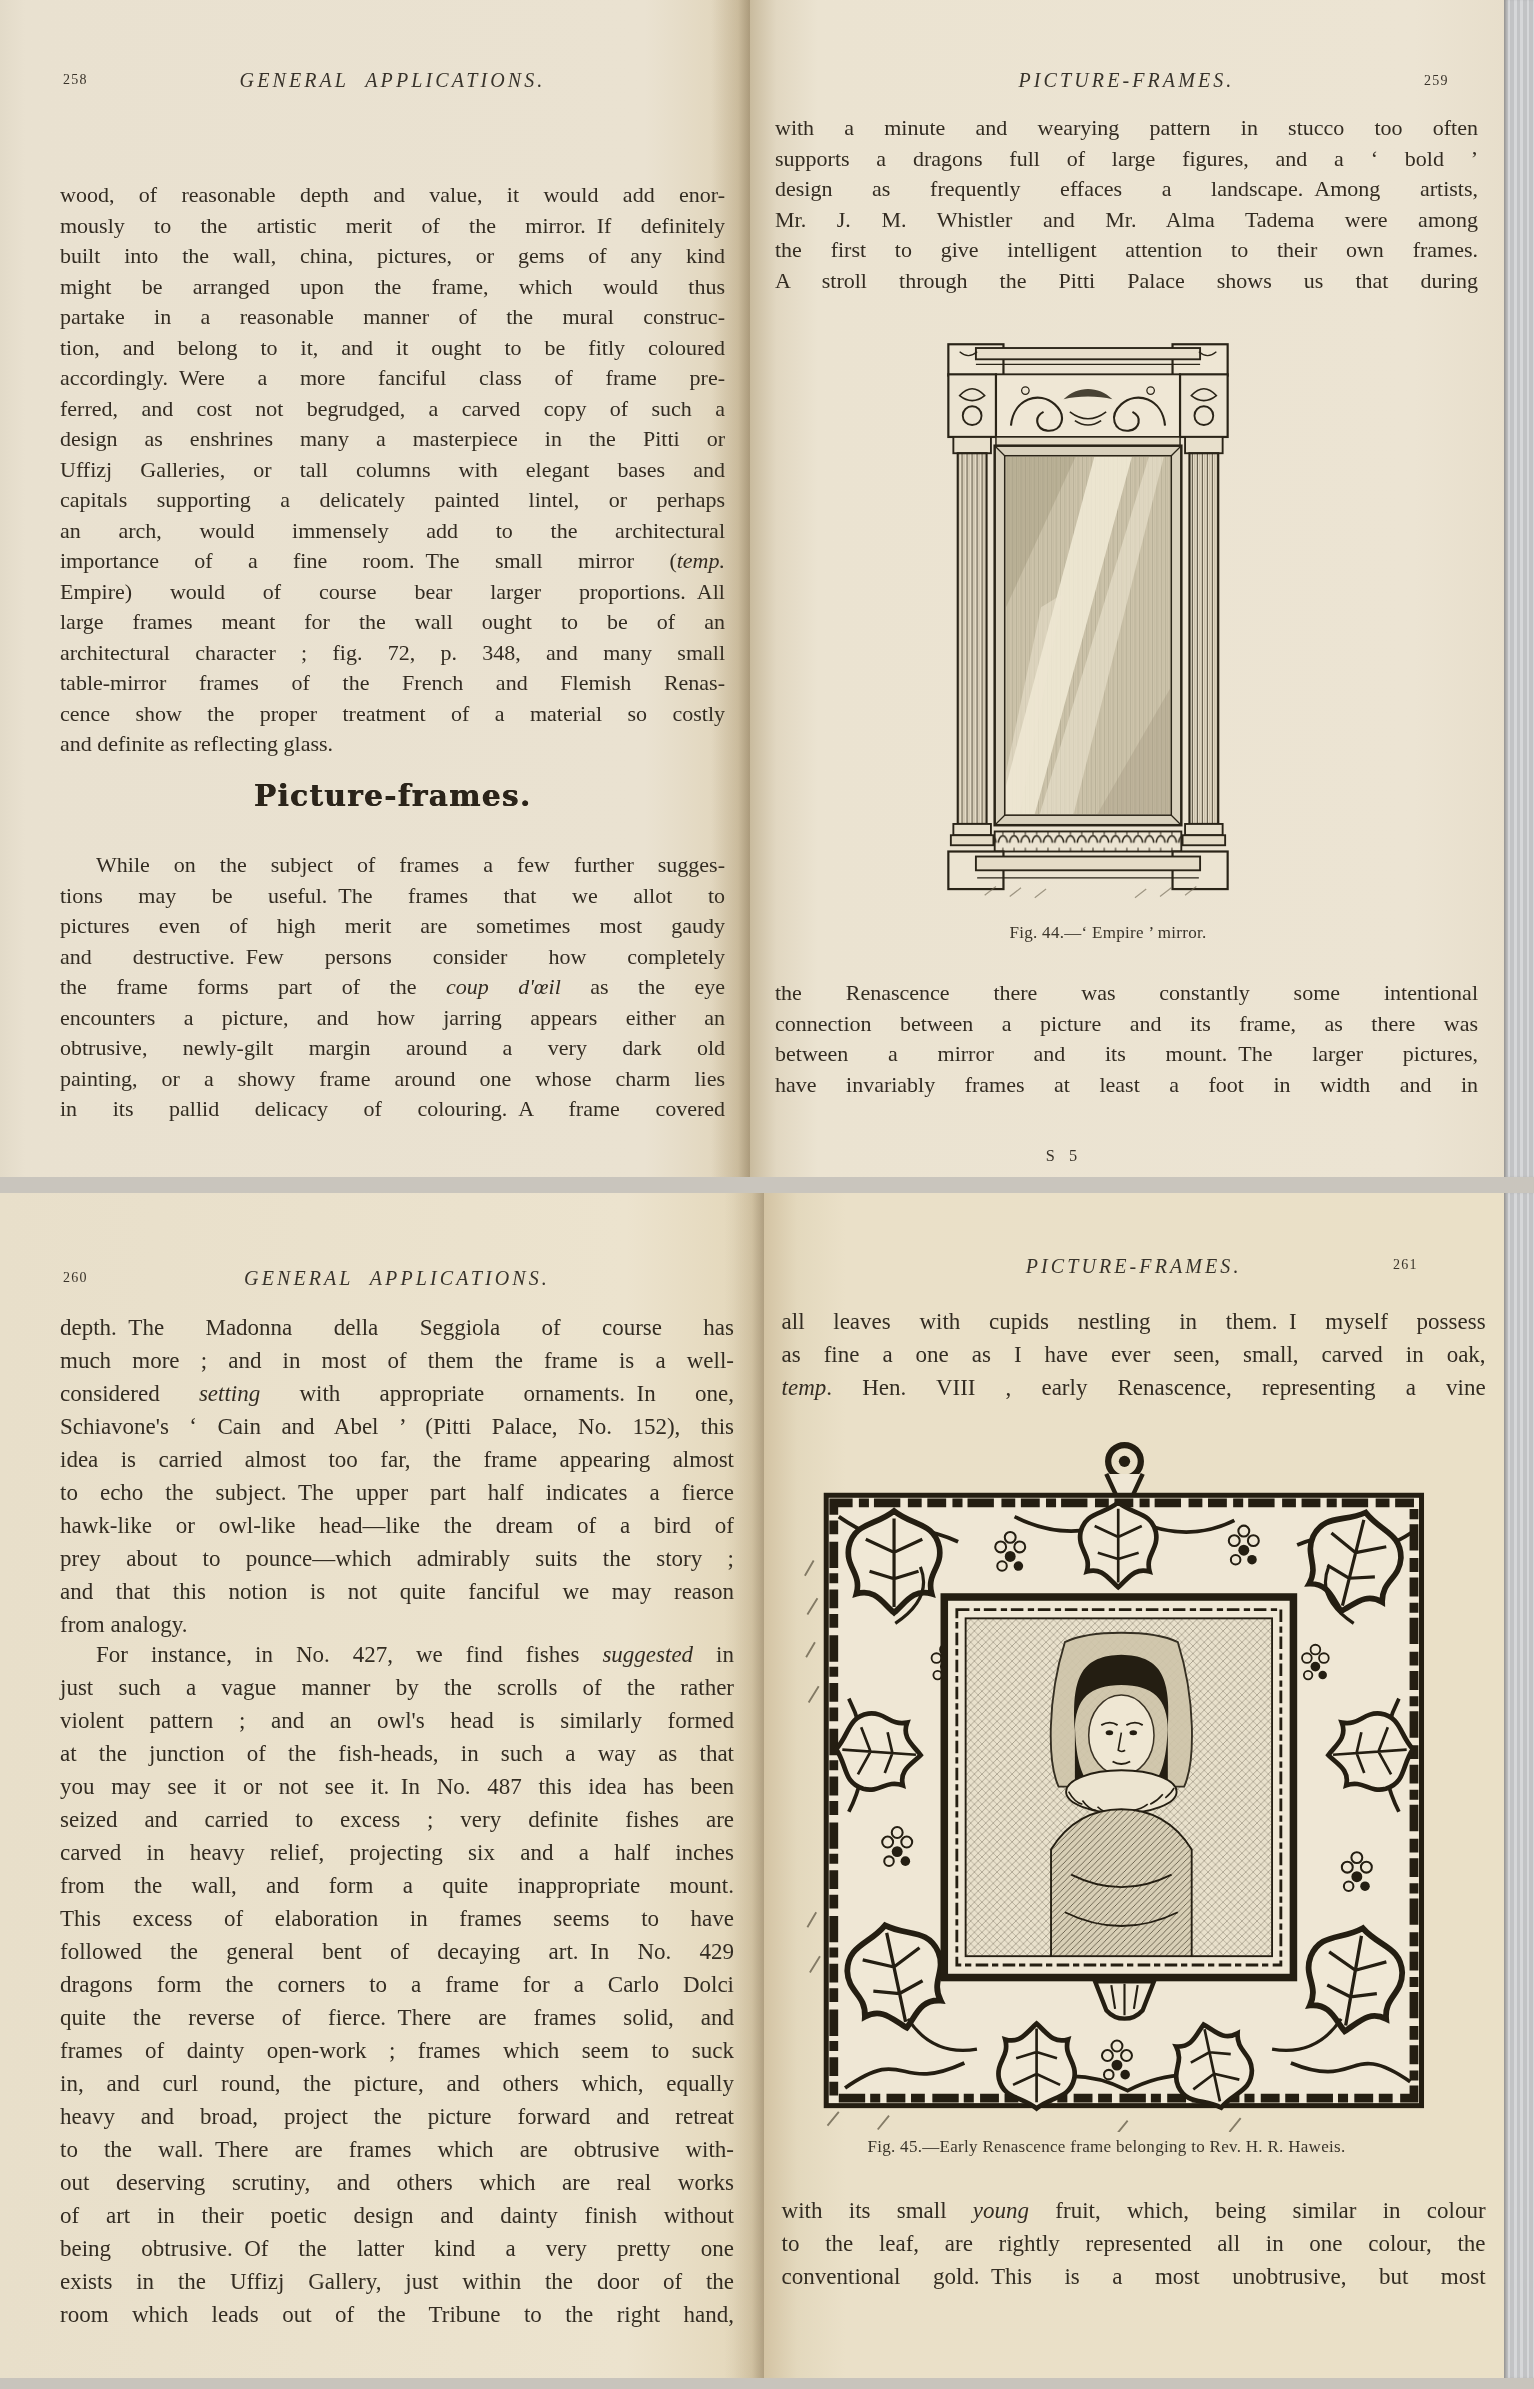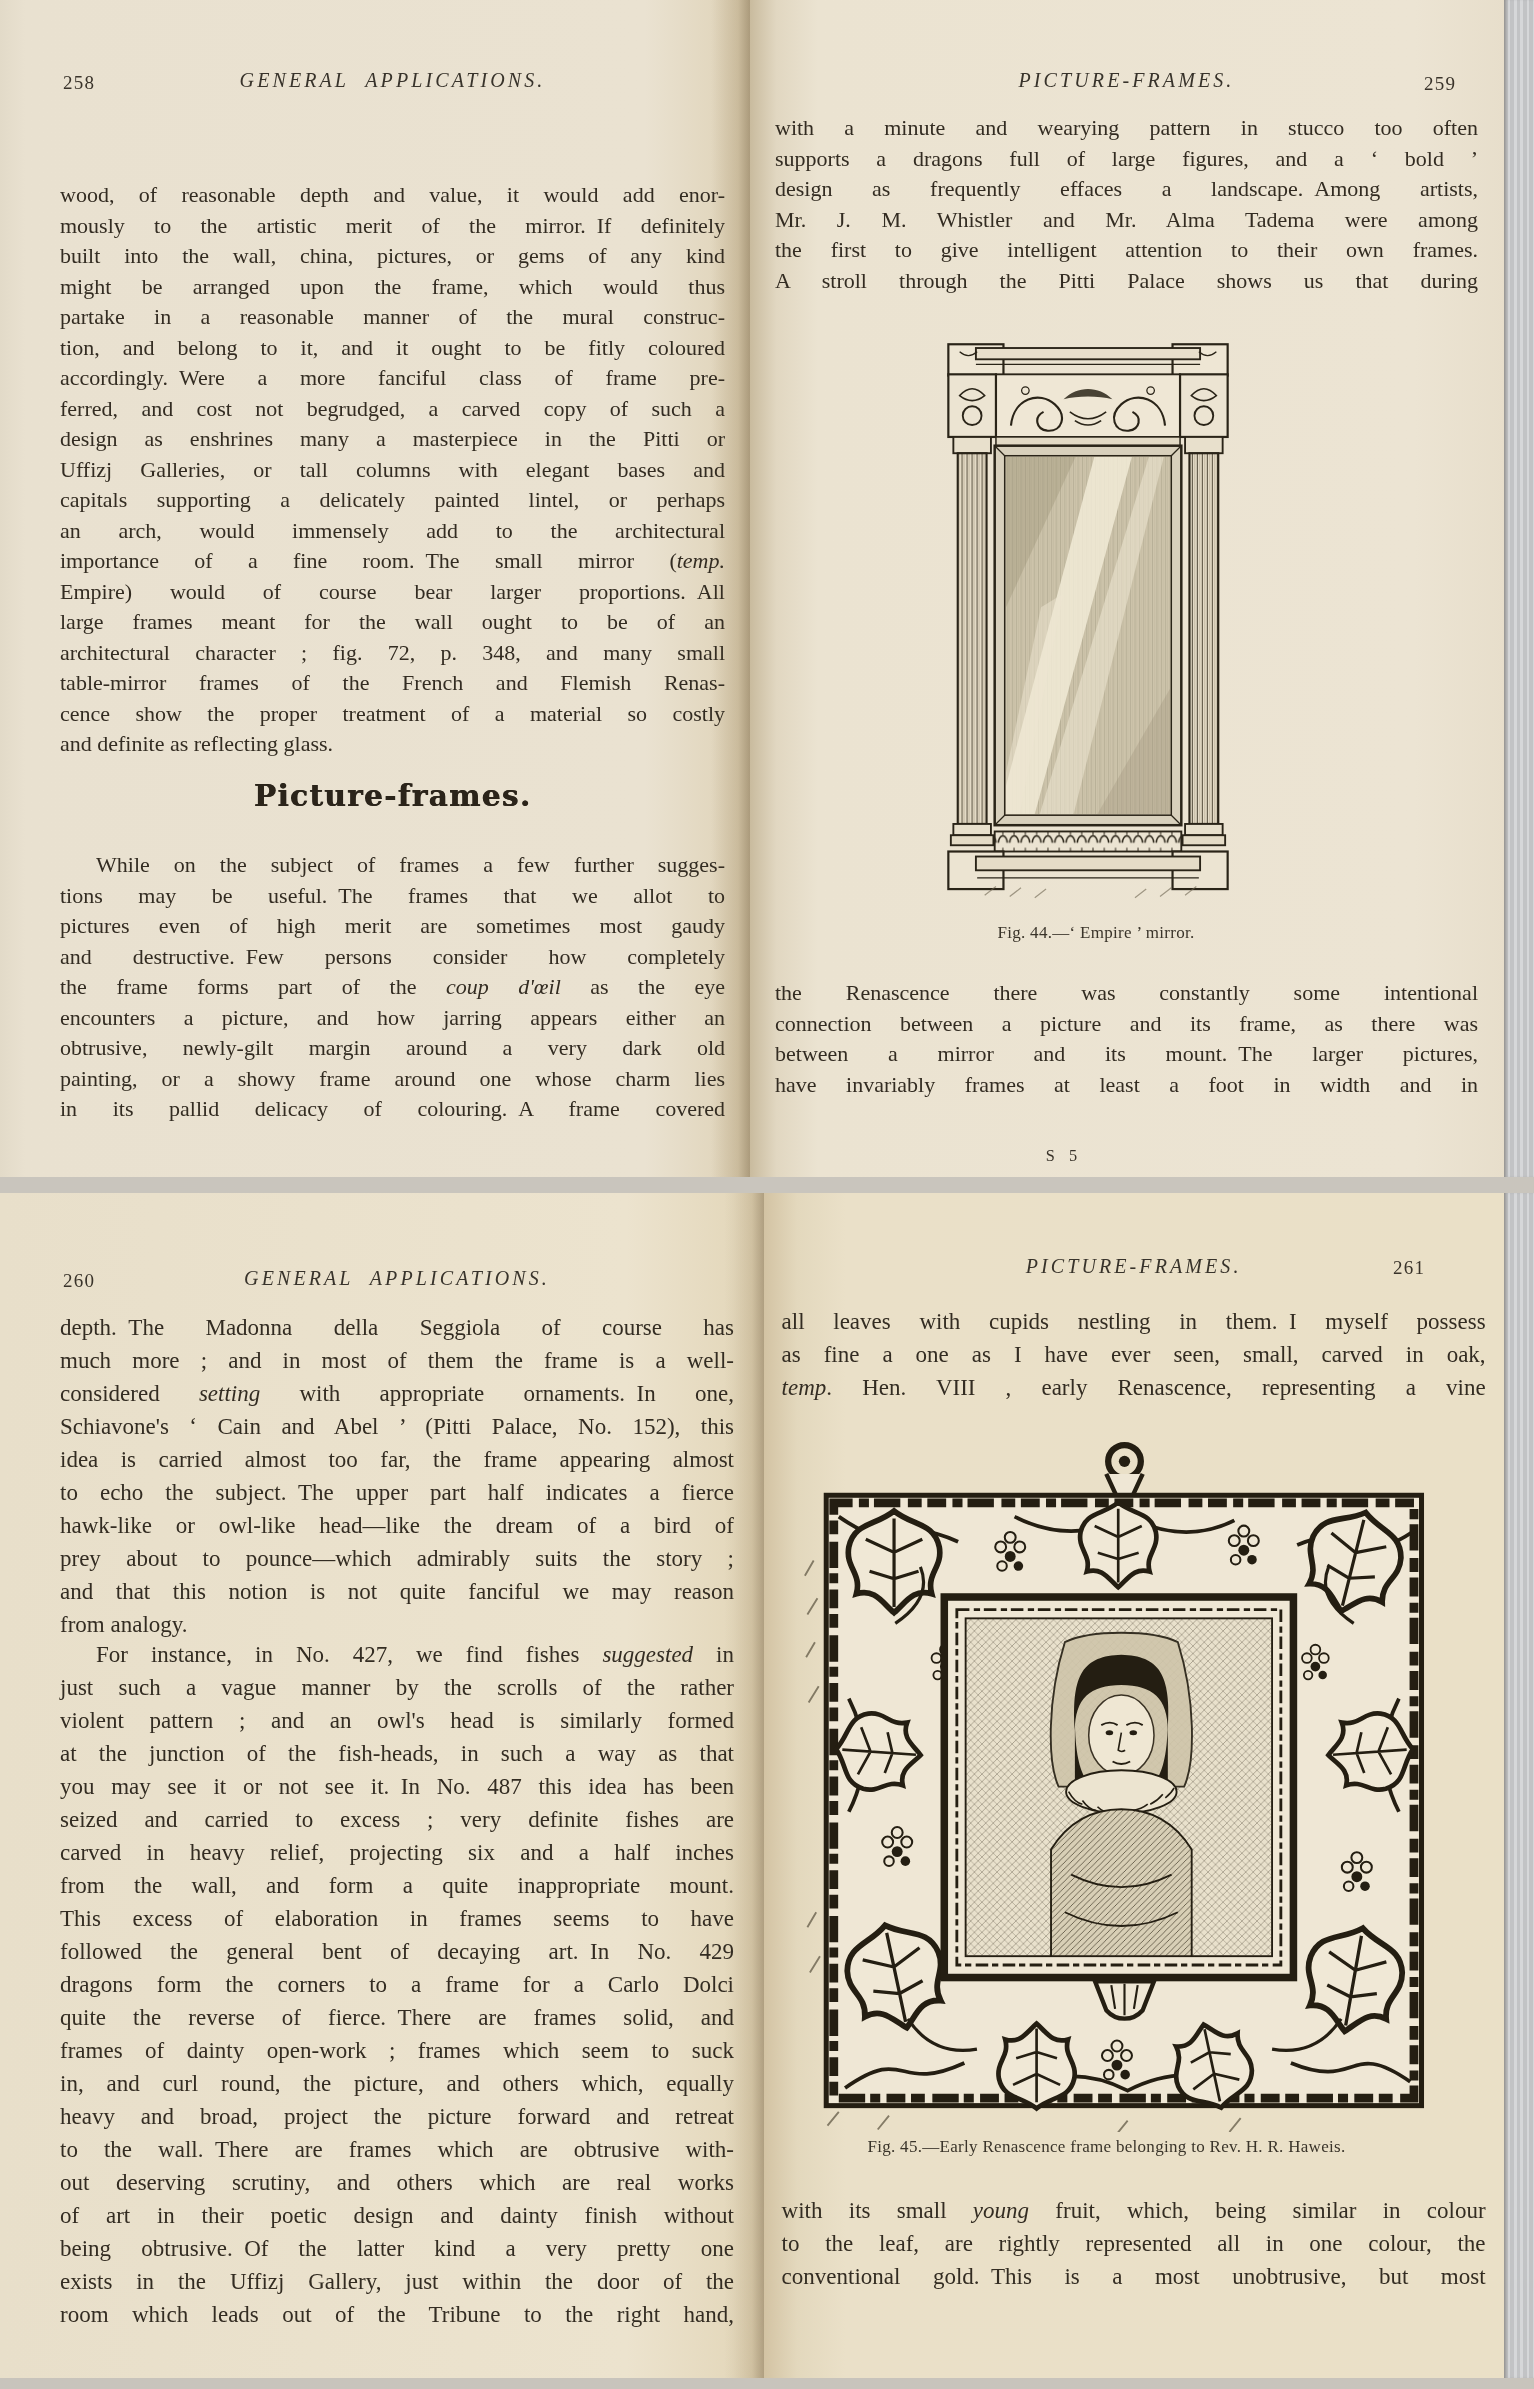--- a/index.html
+++ b/index.html
@@ -20,21 +20,21 @@
     background:linear-gradient(90deg,#e2dac8 0,#e9e1d0 25px,#eae2d1 86%,#e2d7bf 95%,#d2c2a1 100%);}
   .page-259{left:750px;width:755px;
     background:linear-gradient(90deg,#c9bb9e 0,#e1d7c1 3.5%,#ebe3d1 9%,#ece4d3 88%,#e7decb 100%);}
   .page-260{left:0;width:764px;
     background:linear-gradient(90deg,#e8dfca 0,#ece3ce 82%,#e4d8bc 96%,#d8c8a7 100%);}
   .page-261{left:764px;width:740px;
     background:linear-gradient(90deg,#d3c3a3 0,#e3d8bd 4.5%,#eae0c8 11%,#eae0c7 100%);}
   .edge-stripes{position:absolute;left:1504px;top:0;width:30px;height:100%;
     background:repeating-linear-gradient(90deg,#c2c3c5 0 3.8px,#d6d7d9 3.8px 6.3px);
     box-shadow:inset 3.8px 0 3.8px -2.5px rgba(60,55,45,.45);}
-  .pagenum{position:absolute;font-size:19px;letter-spacing:1.3px;color:#39332a;}
+  .pagenum{position:absolute;font-size:14px;letter-spacing:1.3px;color:#39332a;}
   .runhead{position:absolute;font-style:italic;font-size:20px;letter-spacing:3.1px;
     word-spacing:8.8px;text-align:center;color:#38332b;white-space:nowrap;}
   .tblock{position:absolute;}
   .body-a{font-size:22px;line-height:30.5px;}
   .body-b{font-size:23px;line-height:33px;}
   .tline{text-align:justify;text-align-last:justify;}
   .tline.endline{text-align-last:left;}
   .tline.indent{text-indent:36px;}
   .blackletter{position:absolute;text-align:center;
     font-family:"DejaVu Serif",serif;font-weight:bold;font-size:29.6px;
@@ -174,21 +174,21 @@
 
         <rect x="86" y="788" width="298" height="32" fill="url(#gadroon)" stroke="#2a2418" stroke-width="3"></rect>
 
         <rect x="12" y="820" width="88" height="60" fill="#ece4d2" stroke="#2a2418" stroke-width="3.5"></rect>
         <rect x="370" y="820" width="88" height="60" fill="#ece4d2" stroke="#2a2418" stroke-width="3.5"></rect>
         <rect x="56" y="828" width="358" height="22" fill="#e5dcc7" stroke="#2a2418" stroke-width="3"></rect>
         <line x1="58" y1="862" x2="412" y2="862" stroke="#2a2418" stroke-width="2"></line>
         <path d="M70,890 l18,-14 M110,892 l18,-14 M150,894 l18,-14 M310,894 l18,-14 M350,892 l18,-14 M390,890 l18,-14" stroke="#6d6450" stroke-width="2" opacity=".6"></path>
       </svg>
     </figure>
-    <div class="figcaption" style="left:0px;width:692px;top:923px;">Fig. 44.—‘ Empire ’ mirror.</div>
+    <div class="figcaption" style="left:12px;width:692px;top:923px;">Fig. 44.—‘ Empire ’ mirror.</div>
 
     <div class="tblock body-a" style="left:25px;top:978px;width:703px;">
         <div class="tline">the Renascence there was constantly some intentional</div>
         <div class="tline">connection between a picture and its frame, as there was</div>
         <div class="tline">between a mirror and its mount. The larger pictures,</div>
         <div class="tline">have invariably frames at least a foot in width and in</div>
       </div>
     <div class="sig" style="left:270px;width:88px;top:1146px;">S 5</div>
   </div>
 

